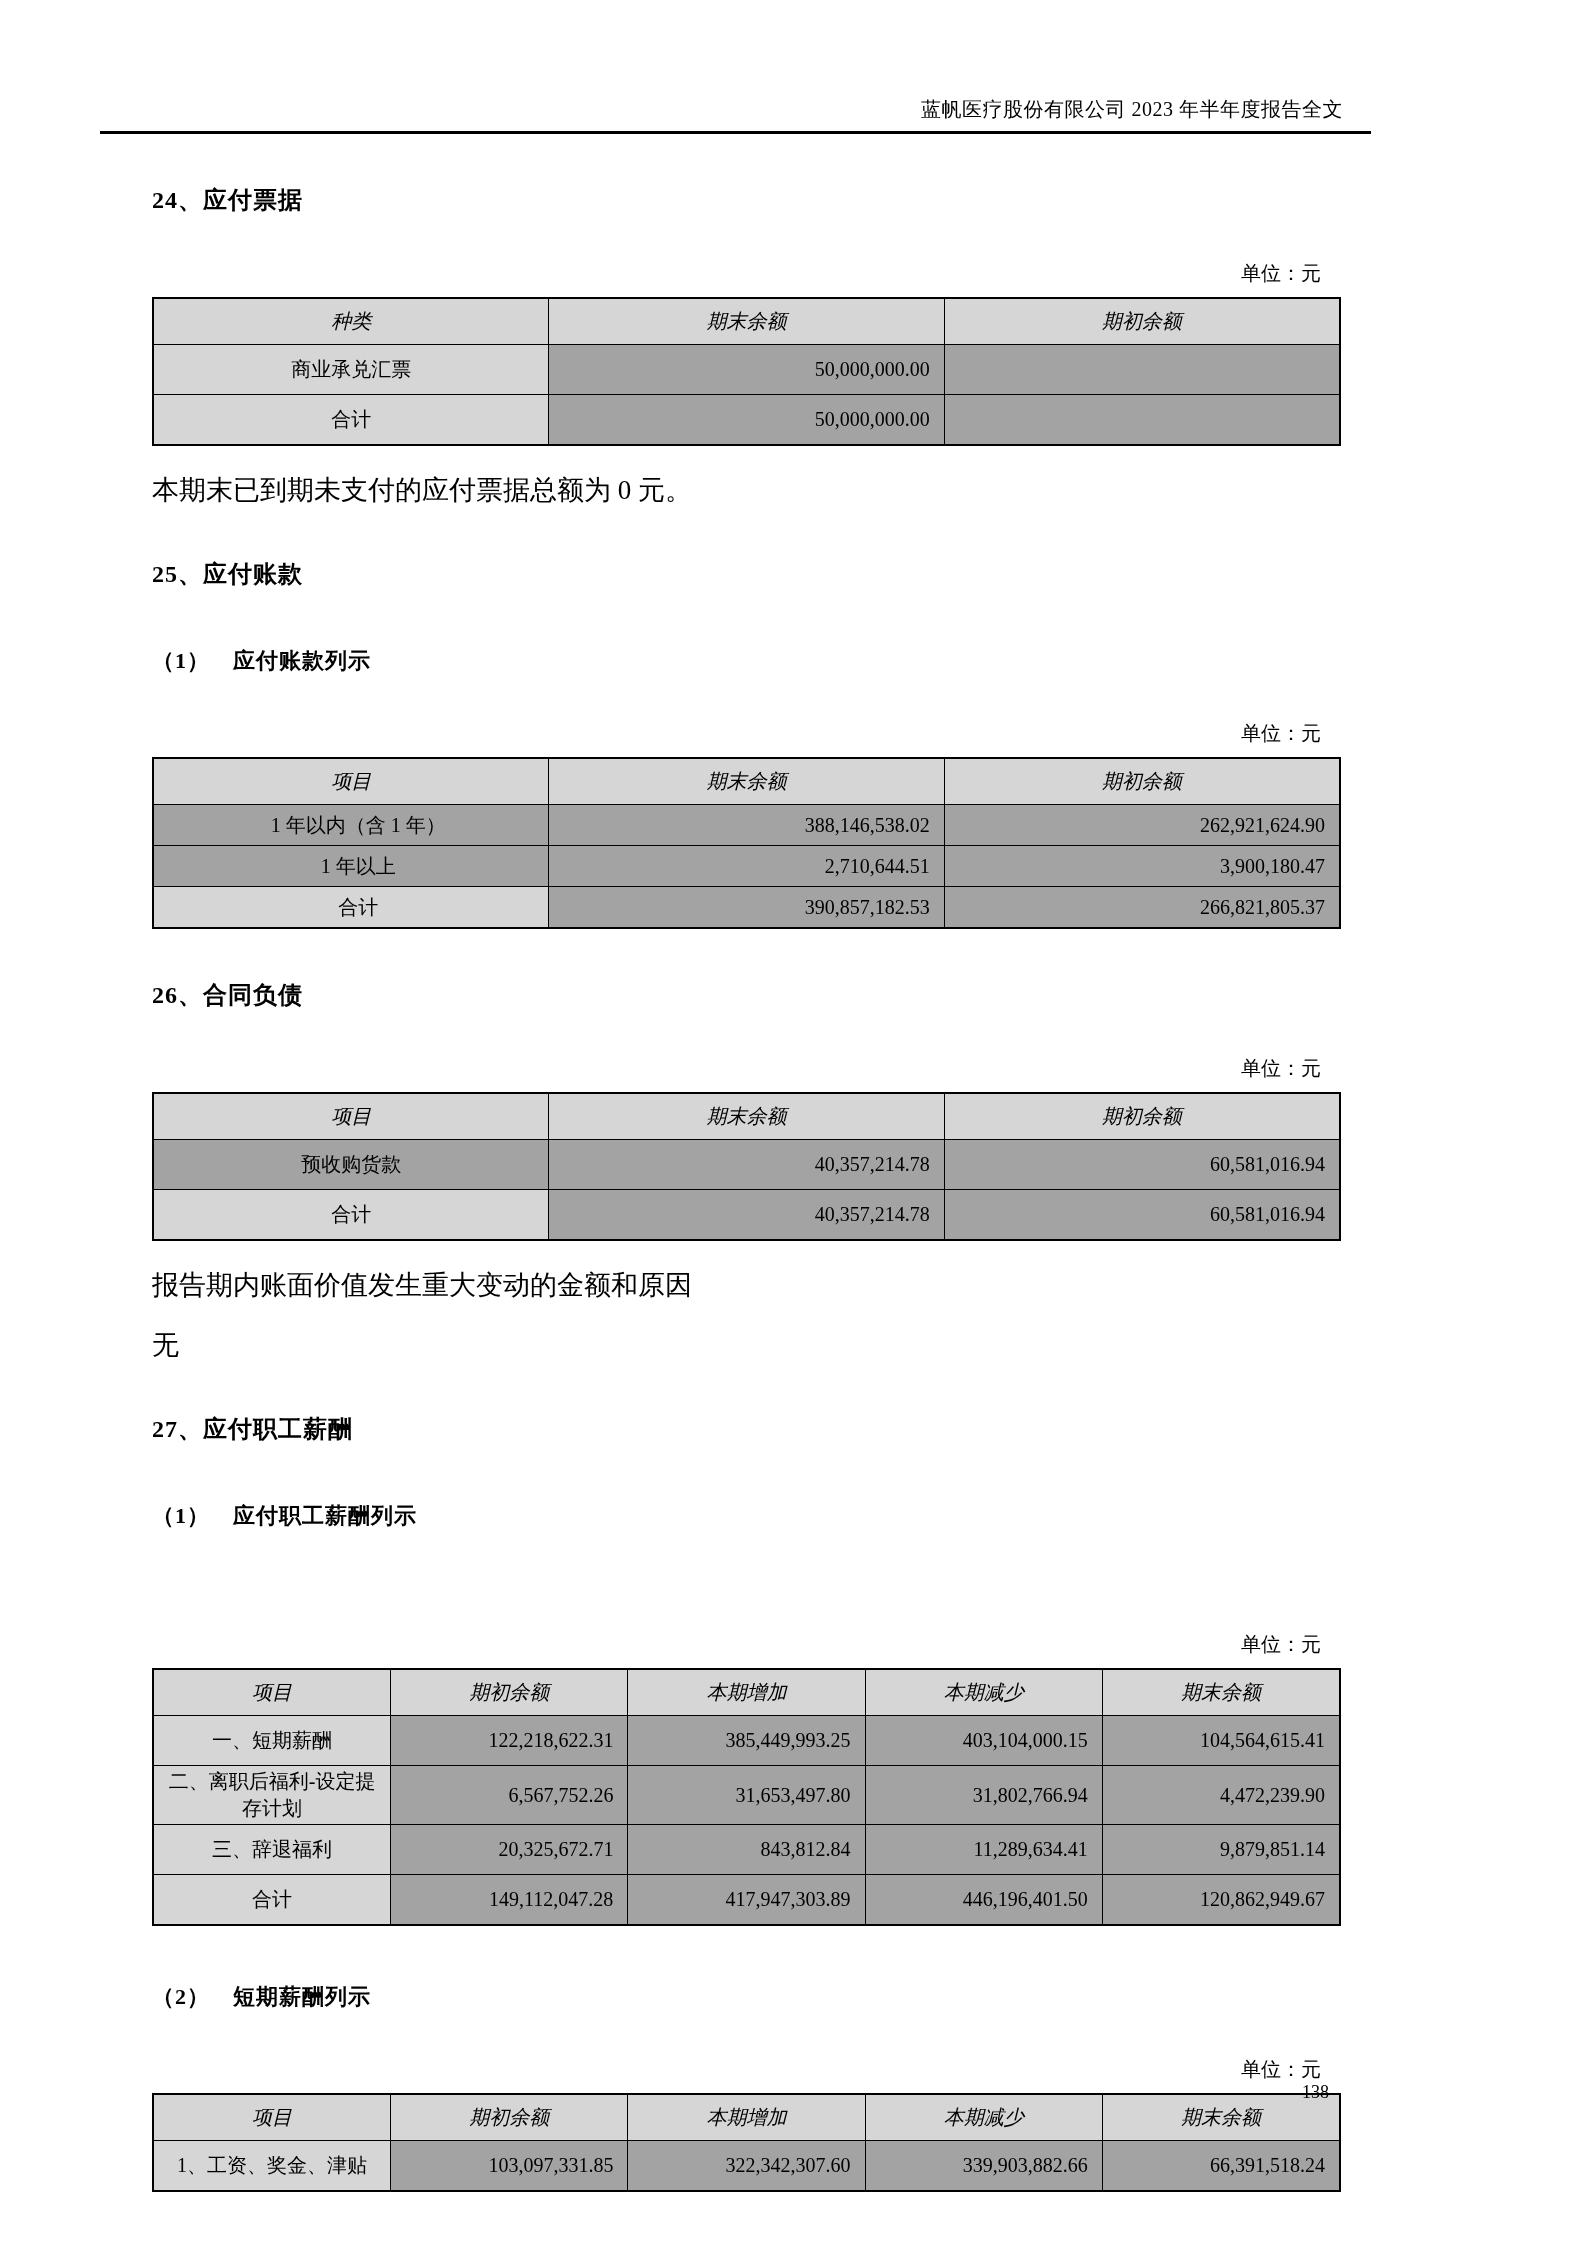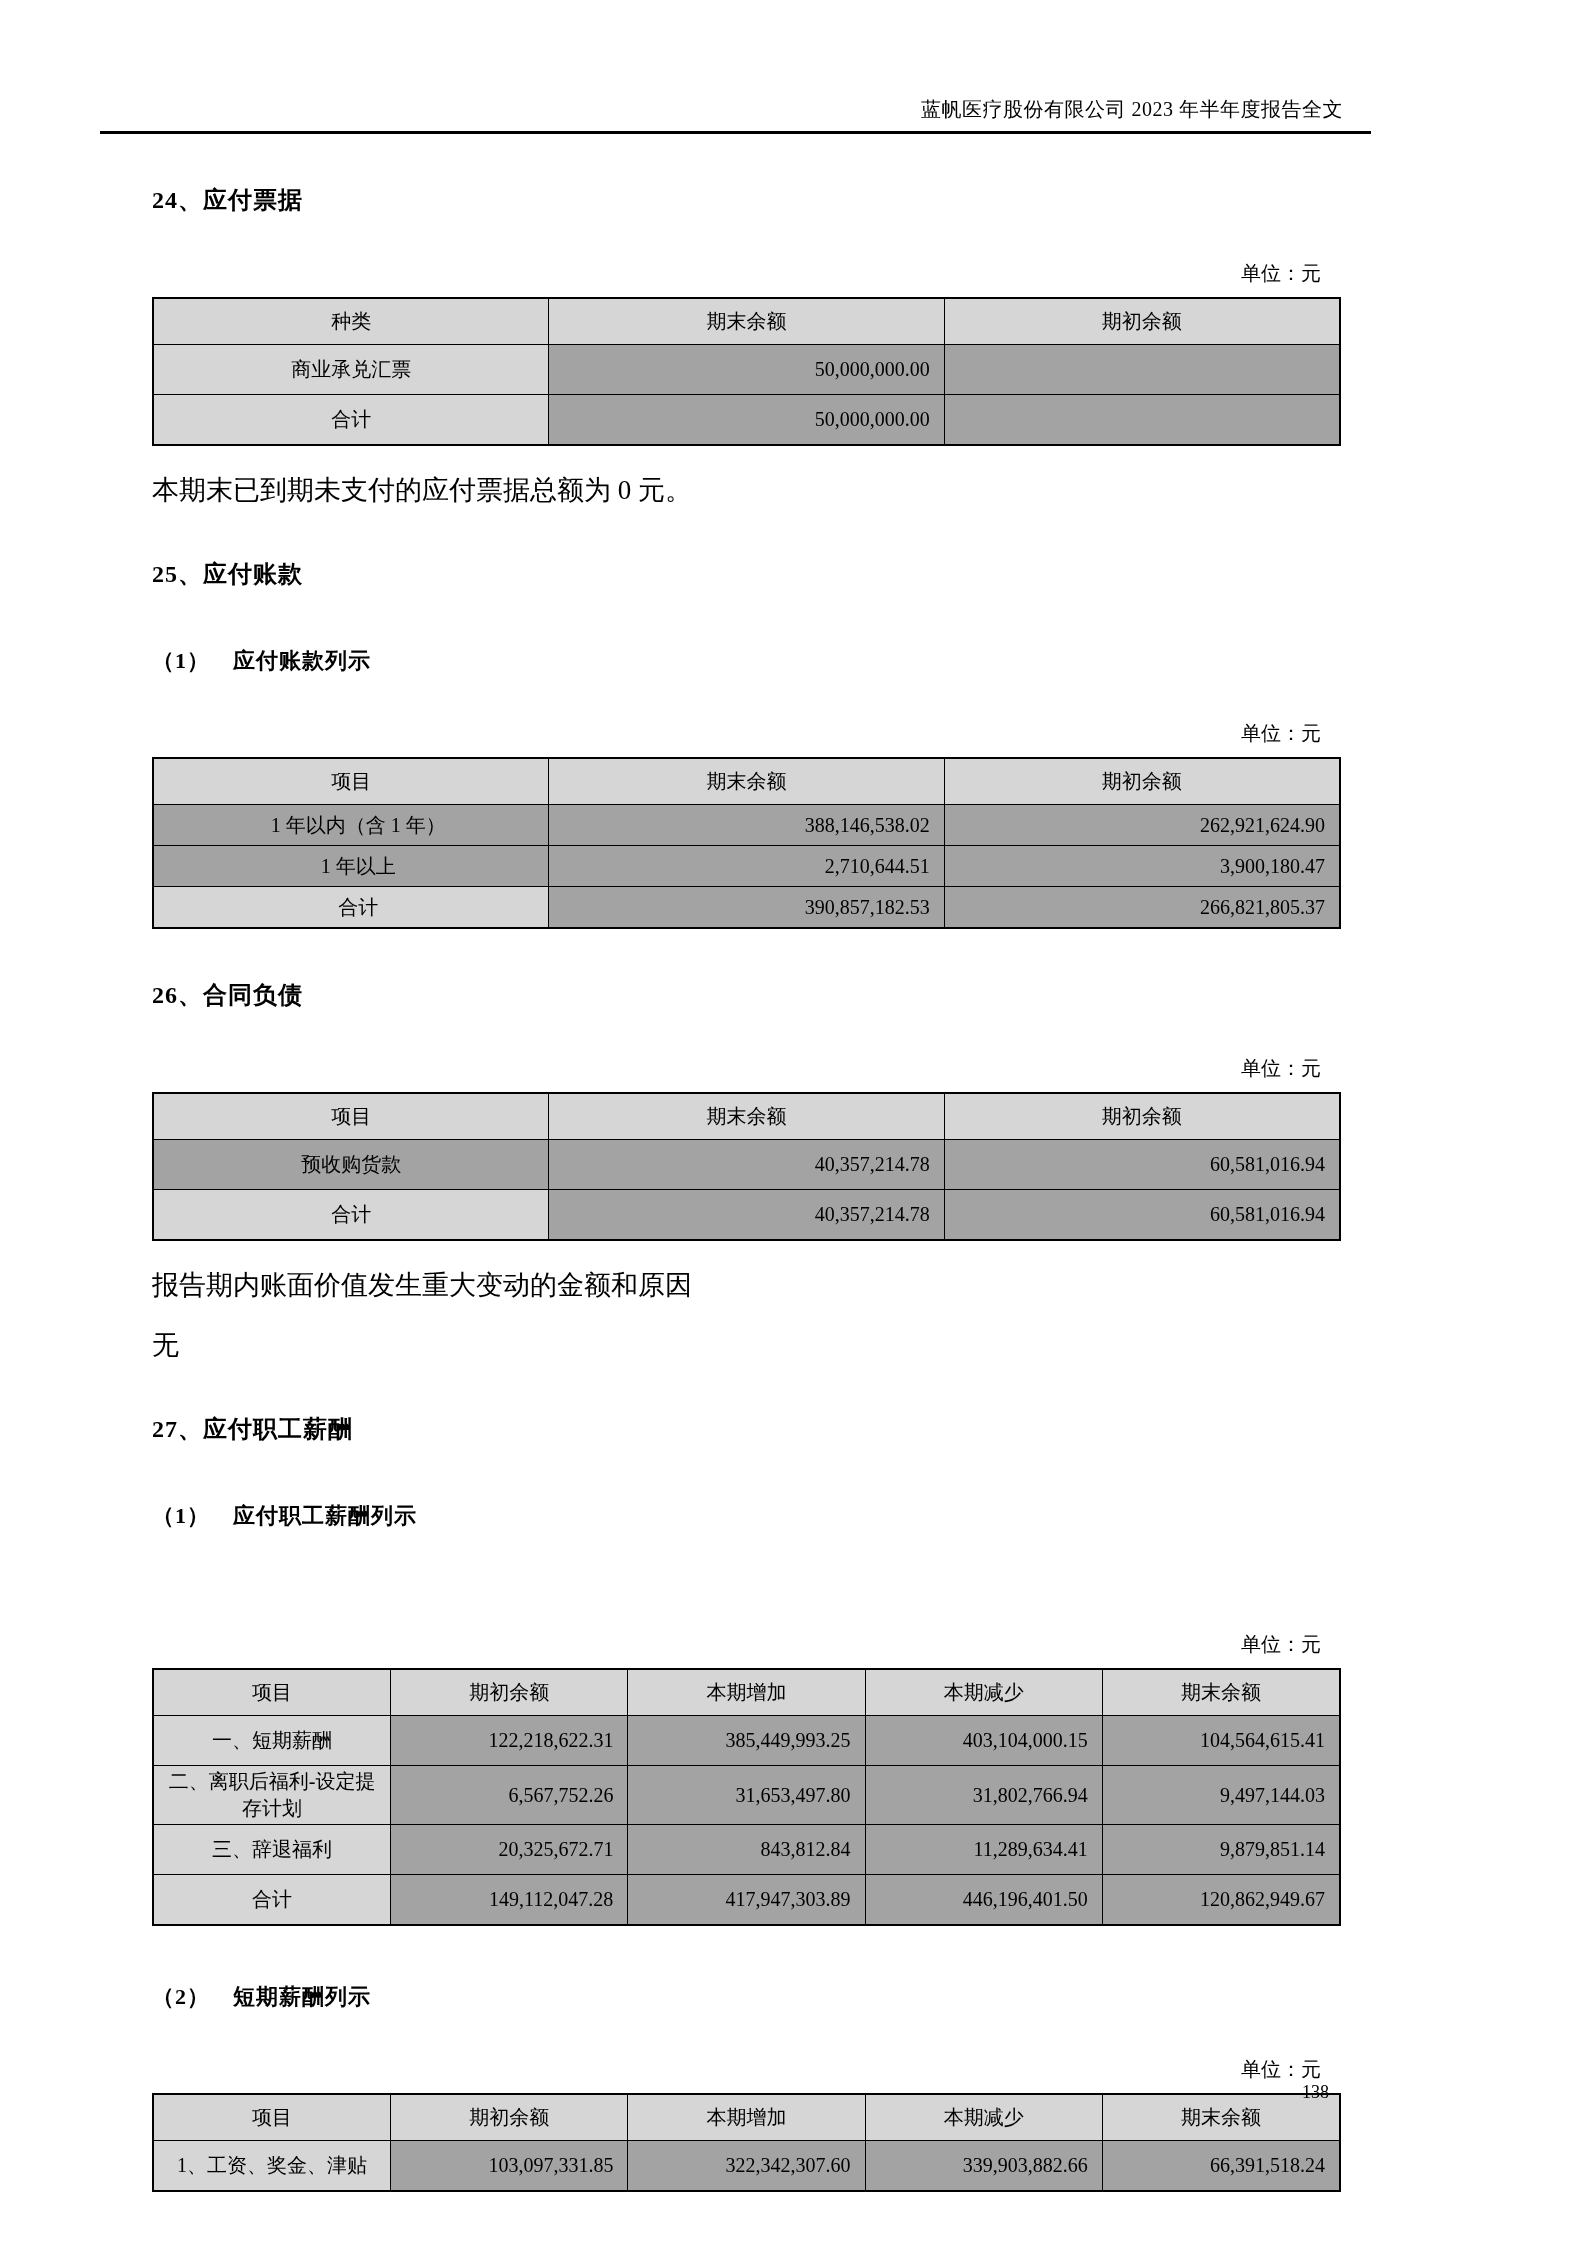--- a/index.html
+++ b/index.html
@@ -12,21 +12,21 @@
   .hdr{text-align:right;font-size:20px;padding-right:28px;letter-spacing:.5px;}
   .rule{height:0;border-bottom:3px solid #000;margin-top:8px;}
   .h1{font-size:24px;font-weight:700;margin:50px 0 0 52px;letter-spacing:1px;}
   .h2{font-size:22px;font-weight:700;margin:56px 0 0 52px;letter-spacing:1px;}
   .unit{font-size:20px;text-align:right;margin:44px 50px 10px 0;}
   .unit.big-gap{margin-top:100px;}
   .twrap{margin:0 30px 0 52px;}
   table{width:100%;border-collapse:collapse;table-layout:fixed;font-size:20px;}
   table{border:2.5px solid #000;}
   th,td{border:1.5px solid #000;overflow:hidden;vertical-align:middle;}
-  th{background:var(--shade,#d6d6d6);font-weight:400;text-align:center;height:41px;padding:2px 6px;}
+  th{background:var(--shade,#d6d6d6);font-weight:400;text-align:center;height:41px;padding:2px 6px;font-style:italic;}
   td{padding:2px 14px;background:#a3a3a3;}
   td.lab{text-align:center;}
   td.num{text-align:right;}
   td.sh{background:var(--shade,#d6d6d6);}
   table.roomy td{height:45px;}
   table.compact td{height:36px;padding-left:28px;}
   .para{font-size:27px;margin:26px 0 0 52px;}
   .para + .para{margin-top:24px;}
   .pageno{position:absolute;right:142px;top:2082px;font-size:18px;}
 </style>
@@ -144,21 +144,21 @@
               <td class="num">122,218,622.31</td>
               <td class="num">385,449,993.25</td>
               <td class="num">403,104,000.15</td>
               <td class="num">104,564,615.41</td>
             </tr>
             <tr>
               <td class="lab sh">二、离职后福利-设定提存计划</td>
               <td class="num">6,567,752.26</td>
               <td class="num">31,653,497.80</td>
               <td class="num">31,802,766.94</td>
-              <td class="num">9,497,144.03</td>
+              <td class="num">4,472,239.90</td>
             </tr>
             <tr>
               <td class="lab sh">三、辞退福利</td>
               <td class="num">20,325,672.71</td>
               <td class="num">843,812.84</td>
               <td class="num">11,289,634.41</td>
               <td class="num">9,879,851.14</td>
             </tr>
             <tr class="total">
               <td class="lab sh">合计</td>

